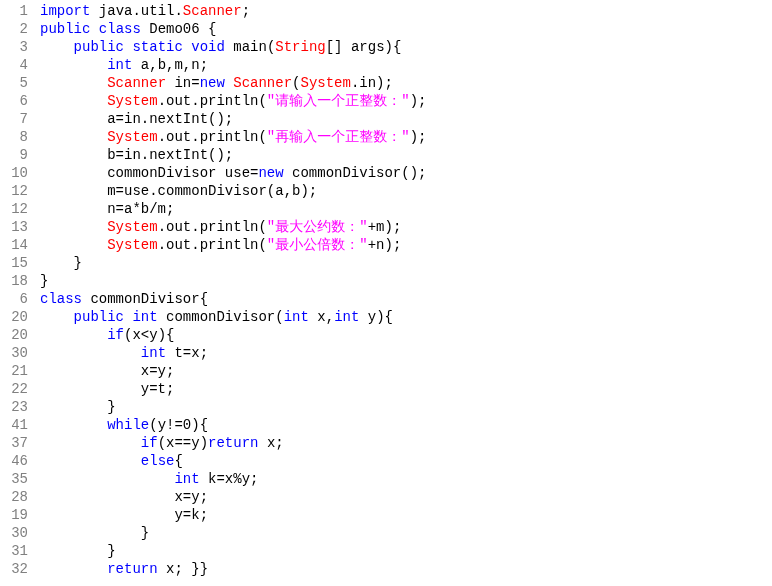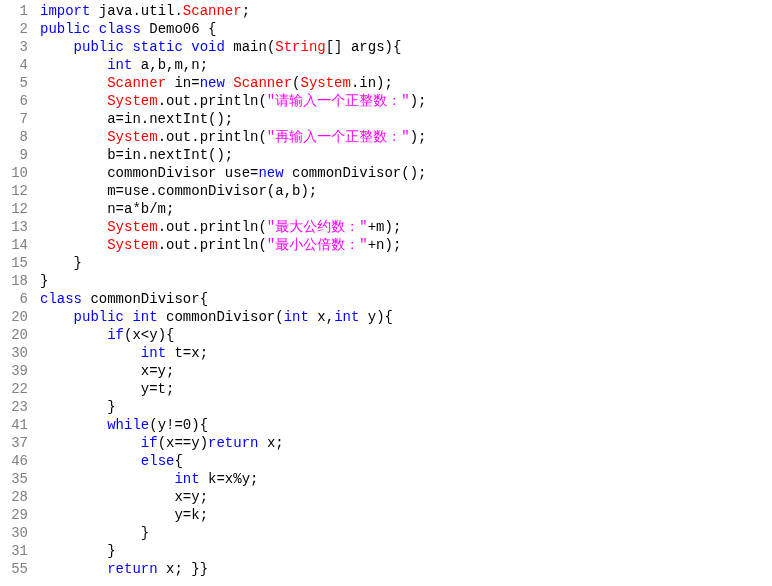--- a/index.html
+++ b/index.html
@@ -56,27 +56,27 @@
       <div>12</div>
       <div>12</div>
       <div>13</div>
       <div>14</div>
       <div>15</div>
       <div>18</div>
       <div>6</div>
       <div>20</div>
       <div>20</div>
       <div>30</div>
-      <div>39</div>
+      <div>21</div>
       <div>22</div>
       <div>23</div>
       <div>41</div>
       <div>37</div>
       <div>46</div>
       <div>35</div>
       <div>28</div>
-      <div>29</div>
+      <div>19</div>
       <div>30</div>
       <div>31</div>
-      <div>55</div>
+      <div>32</div>
     </div>
   <div class="code" id="code"><div><span class="kw">import</span> java.util.<span class="type">Scanner</span>;</div><div><span class="kw">public</span> <span class="kw">class</span> Demo06 {</div><div>    <span class="kw">public</span> <span class="kw">static</span> <span class="kw">void</span> main(<span class="type">String</span>[] args){</div><div>        <span class="kw">int</span> a,b,m,n;</div><div>        <span class="type">Scanner</span> in=<span class="kw">new</span> <span class="type">Scanner</span>(<span class="type">System</span>.in);</div><div>        <span class="type">System</span>.out.println(<span class="str">"请输入一个正整数："</span>);</div><div>        a=in.nextInt();</div><div>        <span class="type">System</span>.out.println(<span class="str">"再输入一个正整数："</span>);</div><div>        b=in.nextInt();</div><div>        commonDivisor use=<span class="kw">new</span> commonDivisor();</div><div>        m=use.commonDivisor(a,b);</div><div>        n=a*b/m;</div><div>        <span class="type">System</span>.out.println(<span class="str">"最大公约数："</span>+m);</div><div>        <span class="type">System</span>.out.println(<span class="str">"最小公倍数："</span>+n);</div><div>    }</div><div>}</div><div><span class="kw">class</span> commonDivisor{</div><div>    <span class="kw">public</span> <span class="kw">int</span> commonDivisor(<span class="kw">int</span> x,<span class="kw">int</span> y){</div><div>        <span class="kw">if</span>(x&lt;y){</div><div>            <span class="kw">int</span> t=x;</div><div>            x=y;</div><div>            y=t;</div><div>        }</div><div>        <span class="kw">while</span>(y!=0){</div><div>            <span class="kw">if</span>(x==y)<span class="kw">return</span> x;</div><div>            <span class="kw">else</span>{</div><div>                <span class="kw">int</span> k=x%y;</div><div>                x=y;</div><div>                y=k;</div><div>            }</div><div>        }</div><div>        <span class="kw">return</span> x; }}</div></div>
 </div>
 
 </body></html>

